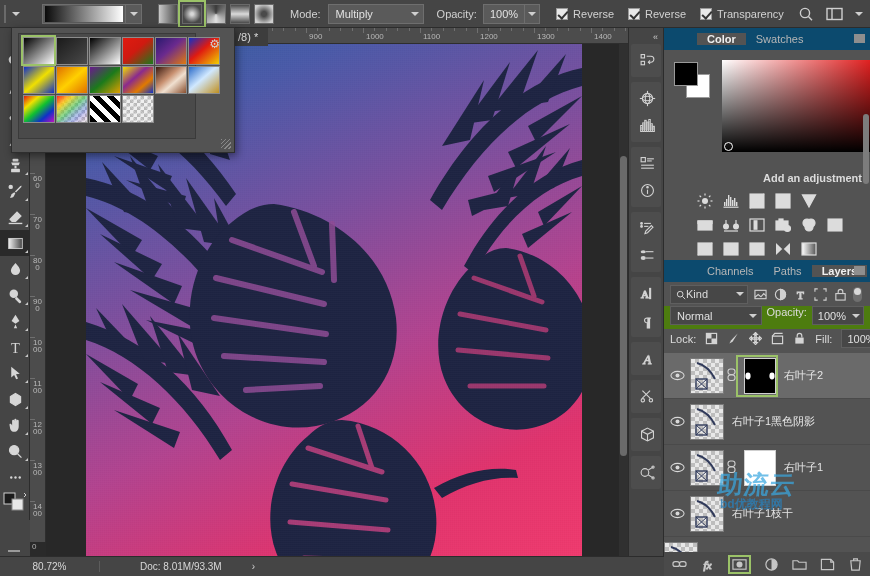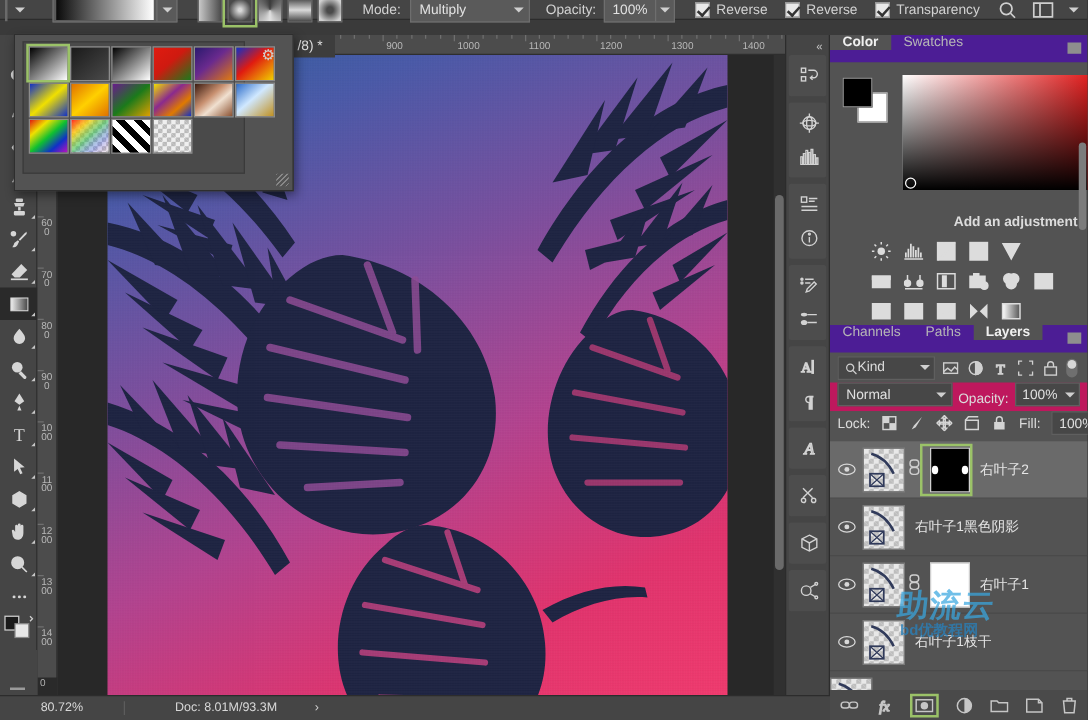--- a/index.html
+++ b/index.html
@@ -4,21 +4,21 @@
 <style>
   * { box-sizing: border-box; margin:0; padding:0; }
   html,body{
     width:870px;height:576px;overflow:hidden;
     font-family:"Liberation Sans","DejaVu Sans",sans-serif;
     font-size:11px;color:#d4d4d4;background:#393939;
   }
   #app{position:relative;width:870px;height:576px;background:#3a3a3a;}
 
   
-  .optbar{position:absolute;left:0;top:0;width:870px;height:16px;background:#454545;
+  .optbar{position:absolute;left:0;top:0;width:870px;height:28px;background:#454545;
     border-bottom:1px solid #2c2c2c;display:flex;align-items:center;padding-left:4px;}
   .sep{width:1px;height:18px;background:#595959;margin:0 8px;}
   .tool-preview{width:26px;height:18px;background:linear-gradient(135deg,#3a3a3a,#f2f2f2);
     border:1px solid #6a6a6a;}
   .caret{width:0;height:0;border-left:4px solid transparent;border-right:4px solid transparent;
     border-top:4px solid #cfcfcf;margin:0 6px;}
   .grad-swatch-wrap{display:flex;align-items:center;background:#5a5a5a;border:1px solid #6e6e6e;height:20px;}
   .grad-swatch{width:78px;height:16px;margin:1px 2px;
     background:linear-gradient(to right,#0a0a0a,#ffffff);}
   .grad-arrow{width:16px;height:18px;display:flex;align-items:center;justify-content:center;
@@ -94,21 +94,21 @@
   .dock{position:absolute;left:628px;top:28px;width:36px;height:528px;background:#454545;
     border-left:1px solid #2c2c2c;border-right:1px solid #2c2c2c;padding-top:2px;}
   .dockgrp{background:#4d4d4d;margin:0 2px 5px 2px;border-radius:2px;padding:3px 0;}
   .dicon{width:32px;height:27px;display:flex;align-items:center;justify-content:center;}
   .dsvg{width:17px;height:17px;fill:none;stroke:#d2d2d2;stroke-width:1.3;}
   .dcollapse{height:14px;display:flex;align-items:center;justify-content:flex-end;padding-right:5px;
     font-size:9px;color:#c8c8c8;}
 
   
   .rpanel{position:absolute;left:664px;top:28px;width:206px;height:548px;background:#535353;}
-  .tabrow{display:flex;height:22px;background:#4c1d95;align-items:flex-start;position:relative;}
+  .tabrow{display:flex;height:22px;background:#0c4a6e;align-items:center;position:relative;padding-left:33px;}
   .ptab{padding:0 10px;display:flex;align-items:center;font-size:11px;color:#b6b6b6;}
   .ptab.on{background:#535353;color:#f0f0f0;font-weight:bold;}
   .pmenu{position:absolute;right:5px;top:6px;width:11px;height:9px;background:#8e8e8e;}
 
   
   .colorbody{height:114px;background:#535353;position:relative;padding:8px;}
   .swatch-fg{position:absolute;left:10px;top:12px;width:24px;height:24px;background:#000;border:1px solid #9a9a9a;z-index:2;}
   .swatch-bg{position:absolute;left:22px;top:24px;width:24px;height:24px;background:#fff;border:1px solid #9a9a9a;z-index:1;}
   .colorfield{position:absolute;left:58px;top:10px;width:152px;height:92px;
     background:linear-gradient(to top,#000,transparent),linear-gradient(to right,#fff,#e01b1b);}
@@ -122,21 +122,21 @@
   .asvg{width:16px;height:16px;fill:#dcdcdc;}
 
   
   .lay-head{display:flex;align-items:center;height:24px;padding:0 6px;gap:5px;background:#535353;}
   .kindbox{background:#474747;border:1px solid #5f5f5f;height:19px;display:flex;align-items:center;
     padding:0 3px 0 5px;width:78px;justify-content:space-between;font-size:11px;color:#dcdcdc;}
   .filt{width:15px;height:15px;display:flex;align-items:center;justify-content:center;}
   .fsvg{width:13px;height:13px;fill:none;stroke:#d0d0d0;stroke-width:1.2;}
   .toggle-pill{width:9px;height:15px;background:#6f6f6f;border-radius:5px;position:relative;}
   .toggle-pill::after{content:"";position:absolute;left:1px;top:1px;width:7px;height:7px;background:#d8d8d8;border-radius:50%;}
-  .blendrow{display:flex;align-items:flex-end;padding:0 6px 4px 6px;gap:5px;background:#be185d;}
+  .blendrow{display:flex;align-items:flex-start;padding:0 6px 4px 6px;gap:5px;background:#4d7c0f;}
   .blendsel{background:#474747;border:1px solid #5f5f5f;height:19px;flex:1;display:flex;
     align-items:center;justify-content:space-between;padding:0 4px 0 6px;font-size:11px;color:#e0e0e0;}
   .opbox{background:#474747;border:1px solid #5f5f5f;height:19px;display:flex;align-items:center;
     padding:0 3px 0 5px;font-size:11px;color:#e0e0e0;gap:6px;}
   .lockrow{display:flex;align-items:center;padding:0 6px 5px 6px;gap:9px;background:#535353;font-size:11px;color:#dcdcdc;}
   .lockicons{display:flex;gap:9px;align-items:center;}
   .lsvg{width:13px;height:13px;fill:none;stroke:#d4d4d4;stroke-width:1.25;}
 
   .layerlist{background:#535353;position:relative;}
   .layer{height:46px;display:flex;align-items:center;border-bottom:1px solid #4a4a4a;position:relative;}

